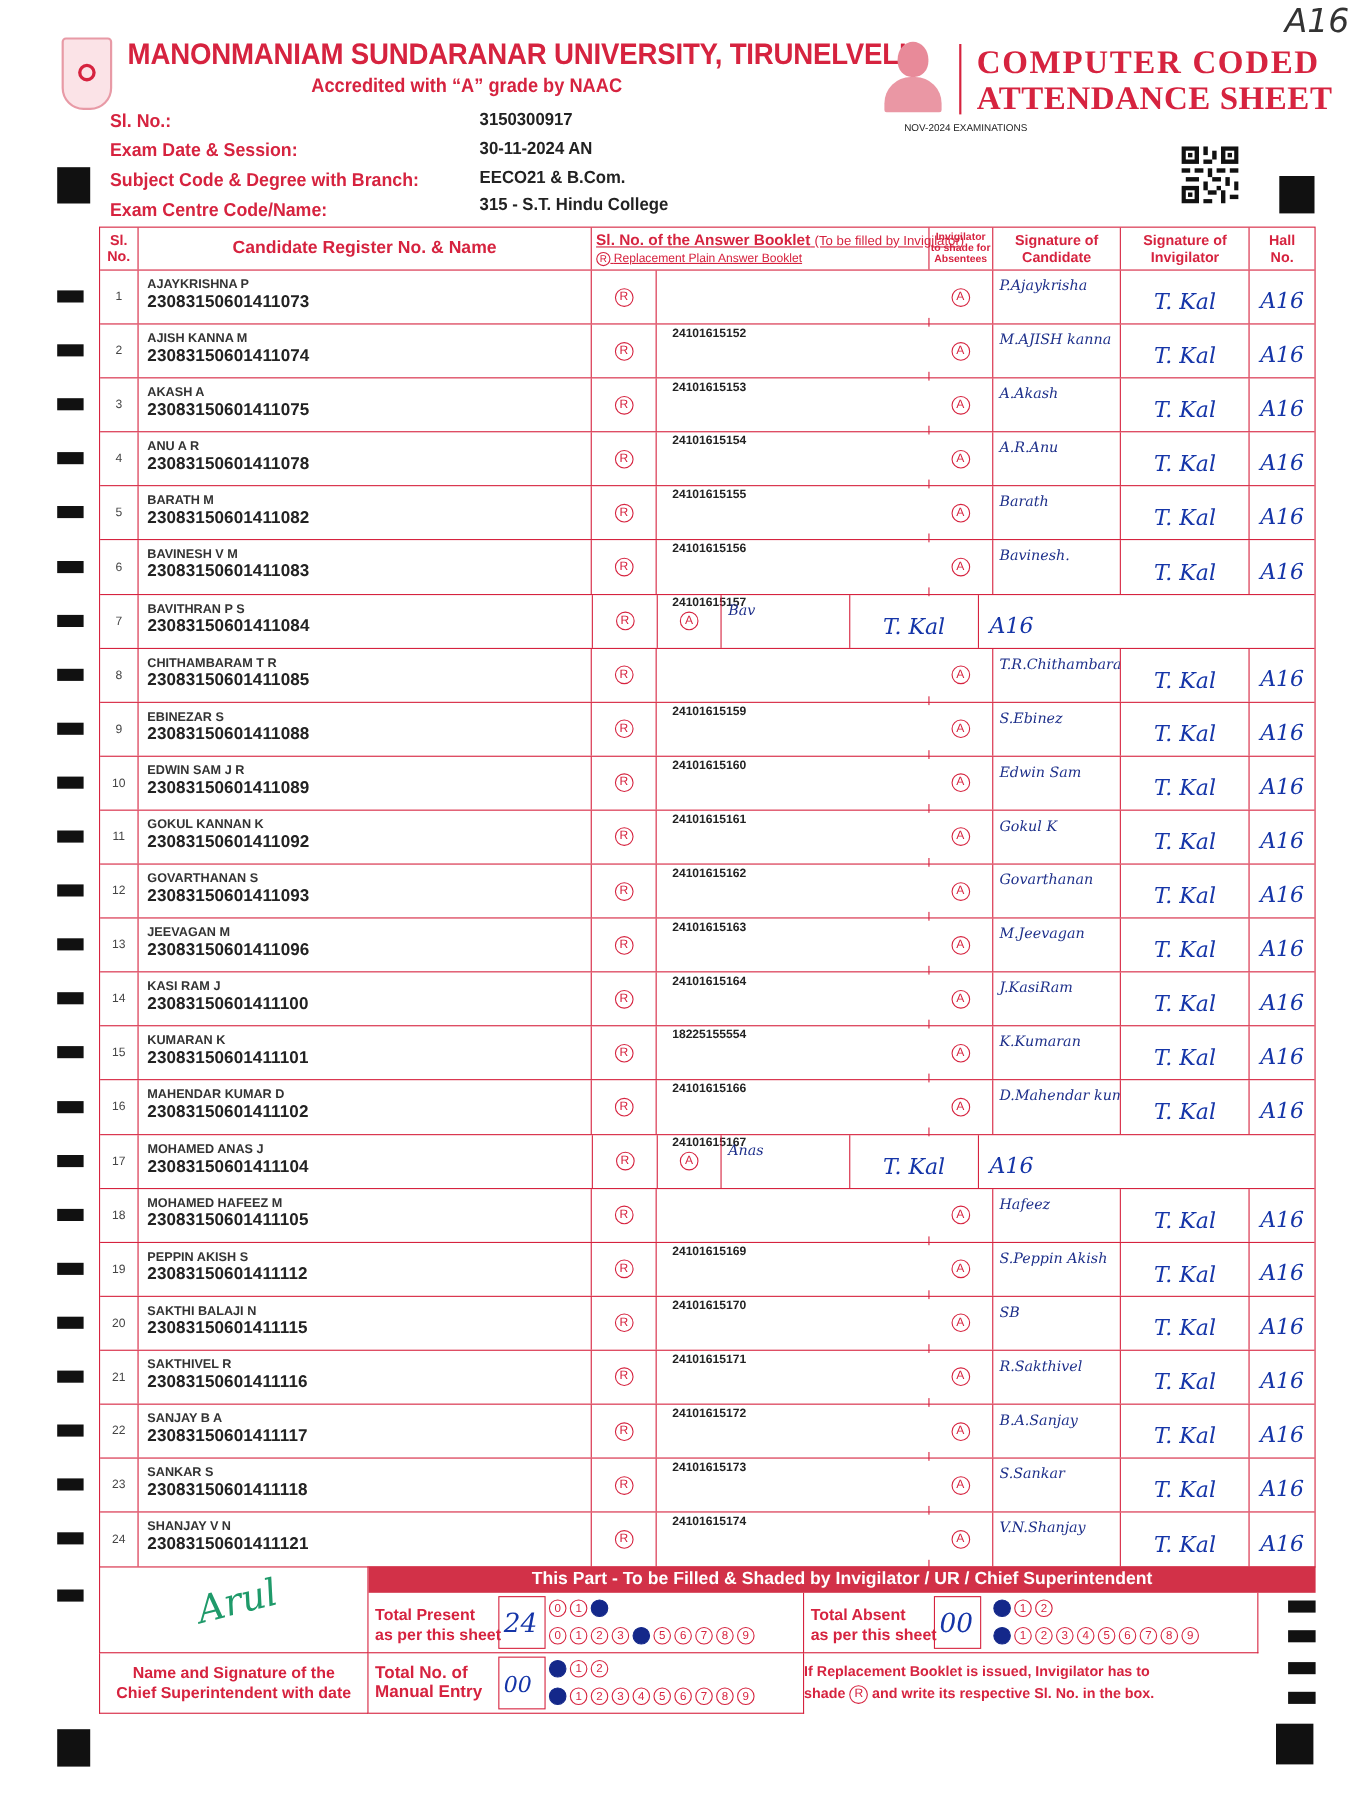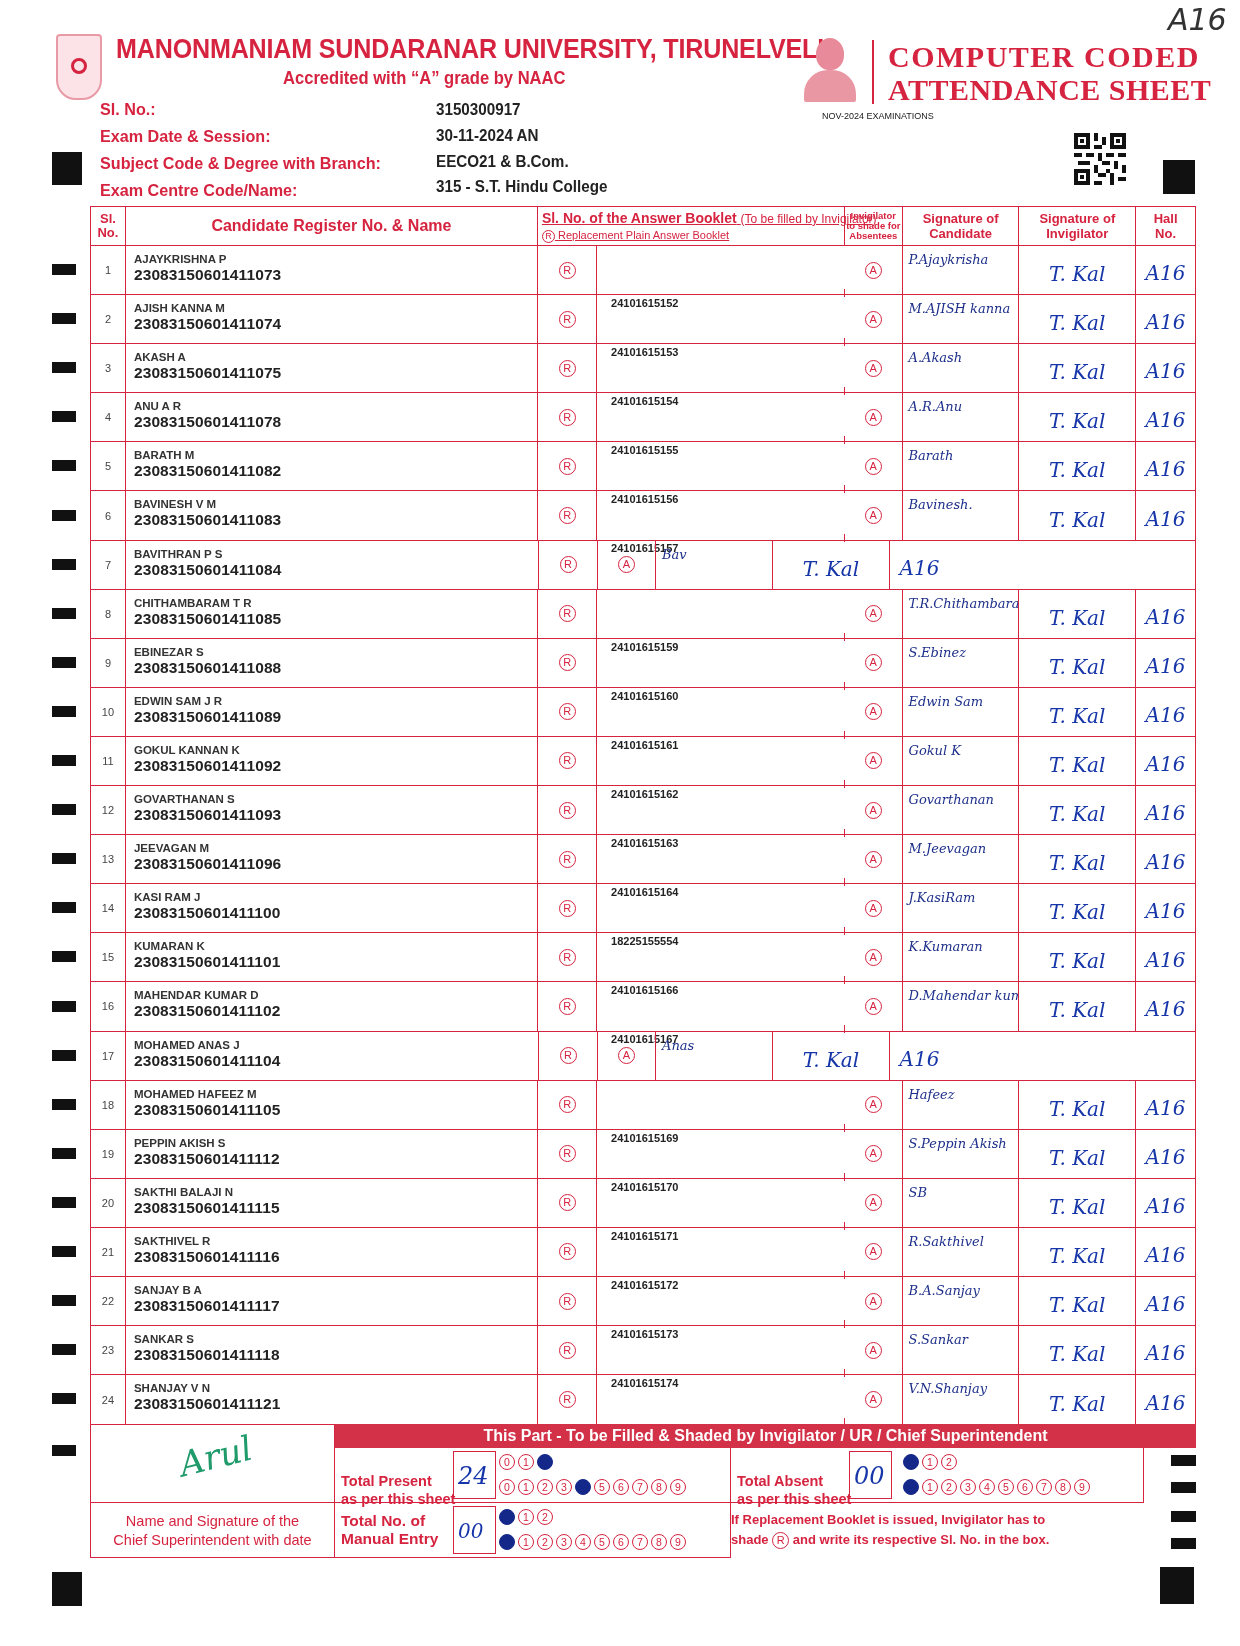--- a/index.html
+++ b/index.html
@@ -64,24 +64,24 @@
   .hand { font-family: "DejaVu Serif", serif; font-style: italic; color: #1535a8; white-space: nowrap; }
   .row .c-csig { padding: 6px 0 0 6px; font-size: 13px; overflow: hidden; }
   .row .c-csig .hand { color: #1d2f8a; }
   .row .c-isig { display: flex; align-items: center; justify-content: center; font-size: 20px; padding-top: 8px; }
   .row .c-hall { display: flex; align-items: center; justify-content: center; font-size: 20px; padding-top: 6px; }
 
   
   .foot { position: absolute; left: 90px; top: 1424px; width: 1106px; height: 134px; }
   .foot-left-top { position: absolute; left: 0; top: 0; width: 245px; height: 79px; border-left: 1.5px solid #d6233f; border-bottom: 1px solid #d6233f; border-right: 1px solid #d6233f; }
   .cs-sign { position: absolute; left: 88px; top: 12px; font-family: "DejaVu Serif", serif; font-style: italic; color: #1f9a6a; font-size: 34px; transform: rotate(-14deg); }
-  .foot-left-bot { position: absolute; left: 0; top: 79px; width: 245px; height: 55px; border-left: 1.5px solid #d6233f; border-bottom: 1.5px solid #d6233f; border-right: 1px solid #d6233f; text-align: center; font-size: 14.5px; font-weight: normal; line-height: 19px; padding-top: 9px; color: #d6233f; }
+  .foot-left-bot { position: absolute; left: 0; top: 79px; width: 245px; height: 55px; border-left: 1.5px solid #d6233f; border-bottom: 1.5px solid #d6233f; border-right: 1px solid #d6233f; text-align: center; font-size: 14.5px; font-weight: bold; line-height: 19px; padding-top: 9px; color: #d6233f; }
   .banner { position: absolute; left: 245px; top: 0; width: 861px; height: 24px; background: #d23148; color: #fff; font-size: 16px; font-weight: bold; text-align: center; line-height: 24px; }
   .sum { position: absolute; height: 55px; border-bottom: 1px solid #d6233f; border-right: 1px solid #d6233f; }
-  .sum-label { position: absolute; left: 6px; top: 24px; font-size: 14.5px; font-weight: bold; line-height: 18px; color: #d6233f; white-space: nowrap; }
+  .sum-label { position: absolute; left: 6px; top: 12px; font-size: 14.5px; font-weight: bold; line-height: 18px; color: #d6233f; white-space: nowrap; }
   .sum-box { position: absolute; top: 3px; width: 43px; height: 48px; border: 1.2px solid #d6233f; }
   .sum-box .hand { position: absolute; left: 4px; top: 10px; font-size: 24px; }
   .bub-row { position: absolute; display: flex; gap: 3px; }
   .bub-row .bubble { width: 16px; height: 16px; font-size: 10.5px; line-height: 14px; }
   .bubble.filled { background: #14288a; border-color: #14288a; color: transparent; }
   .note { position: absolute; left: 641px; top: 86px; font-size: 13px; font-weight: bold; line-height: 20px; color: #d6233f; }
   .note .bubble { width: 17px; height: 17px; vertical-align: middle; font-weight: normal; }
 </style>
 </head>
 <body>

